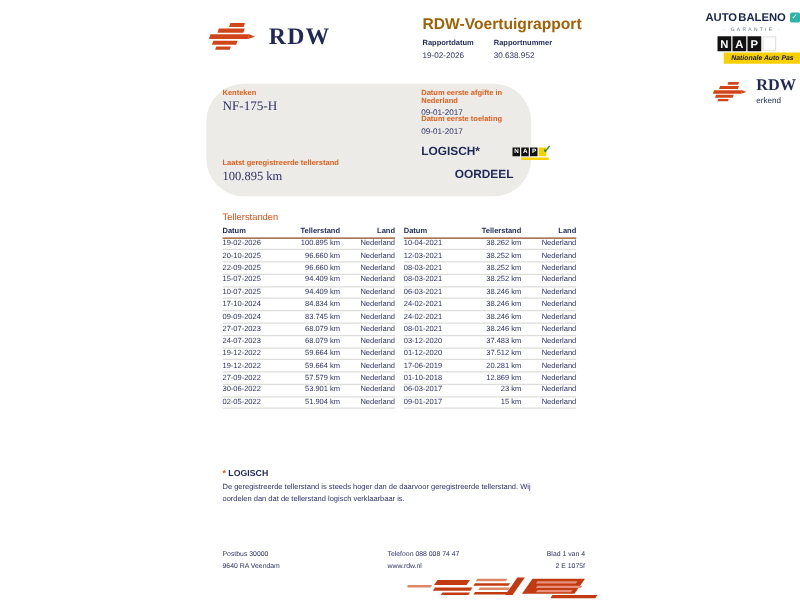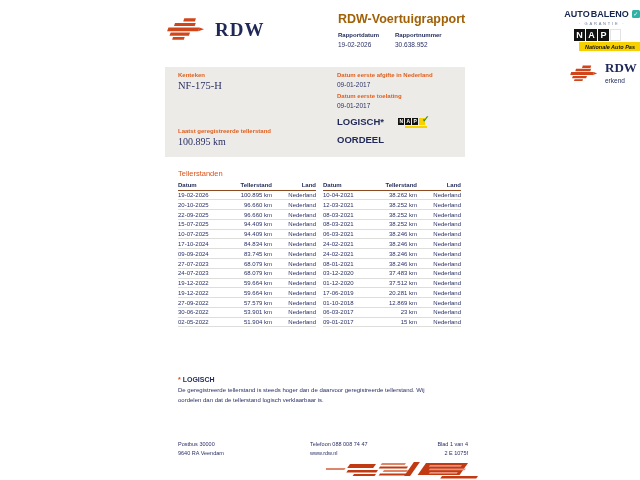--- a/index.html
+++ b/index.html
@@ -35,34 +35,34 @@
   .nap-sq.blank { background:#fff; border:1px solid #e3e3e3; box-sizing:border-box; }
   .nap-banner { margin-top:1px; margin-left:5px; width:62px; background:#f7d000; color:#111;
                 font-weight:bold; font-style:italic; font-size:5.5px; text-align:center; padding:1.5px 0; }
 
   .rdw-erkend { position:absolute; left:568px; top:60px; display:flex; gap:5px; align-items:flex-start; }
   .rdw-erkend svg { width:32px; height:22px; margin-top:3px; }
   .erkend-rt { font-family:"Liberation Serif", serif; font-weight:bold; font-size:13px; color:#1f2857; }
   .erkend-et { font-size:6.5px; color:#1f2857; margin-top:1px; }
 
   
-  .panel { position:absolute; left:165px; top:67px; width:300px; height:90px; background:#ecebe7; }
+  .panel { position:absolute; left:165px; top:67px; width:260px; height:90px; background:#ecebe7;border-radius:30px; }
   .panel .f { position:absolute; }
   .lab { color:#e0601f; font-weight:bold; font-size:6px; }
   .val-serif { font-family:"Liberation Serif", serif; color:#2b3166; margin-top:2px; }
   .val-sm { font-size:6.5px; color:#2b3166; margin-top:2.5px; }
   .f-kenteken { left:13px; top:5px; }  .f-kenteken .val-serif { font-size:10.5px; }
   .f-merk { left:13px; top:27px; }     .f-merk .val-serif { font-size:9.5px; }
   .f-laatste { left:13px; top:61px; }  .f-laatste .val-serif { font-size:10px; }
   .f-afgifte { left:172px; top:5px; }
   .f-toelating { left:172px; top:26px; }
   .f-oordeel { left:172px; top:49px; }
-  .oordeel-line { display:flex; align-items:center; gap:14px; }
+  .oordeel-line { display:flex; align-items:center; gap:26px; }
   .oordeel-word { font-size:9.5px; font-weight:bold; color:#1f2857; }
-  .oordeel-word2 { font-size:9.5px; font-weight:bold; color:#1f2857; margin-top:7px; }
+  .oordeel-word2 { font-size:9.5px; font-weight:bold; color:#1f2857; margin-top:7px;text-align:center; }
   .nap-mini { position:relative; display:flex; gap:0.5px; }
   .nap-mini .msq { width:6.5px; height:7px; background:#121212; color:#fff; font-size:5px; font-weight:bold;
                    text-align:center; line-height:7px; }
   .nap-mini .msq.y { background:#f7d000; }
   .nap-mini .mcheck { position:absolute; right:-4px; top:-4px; color:#2e8b2e; font-size:9px; font-weight:bold; }
   .nap-mini .mbar { position:absolute; left:7px; bottom:-3px; width:22px; height:2.5px; background:#f7d000; }
 
   
   .teller { position:absolute; left:178px; top:169px; width:283px; }
   .teller-h { color:#d9531a; font-weight:normal; font-size:7.5px; margin-bottom:4px; }

